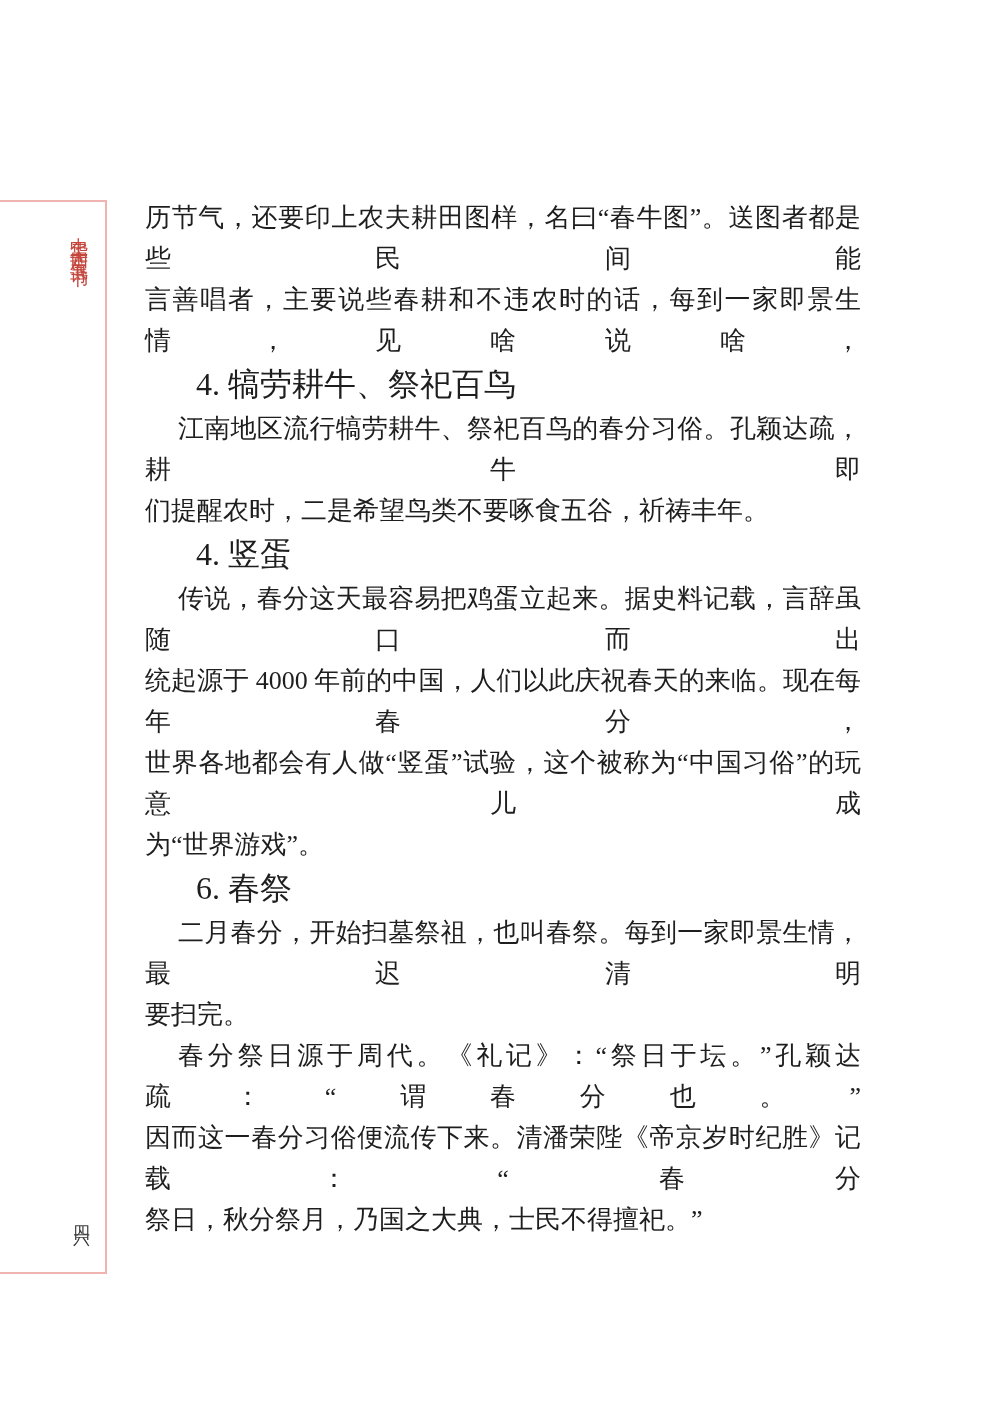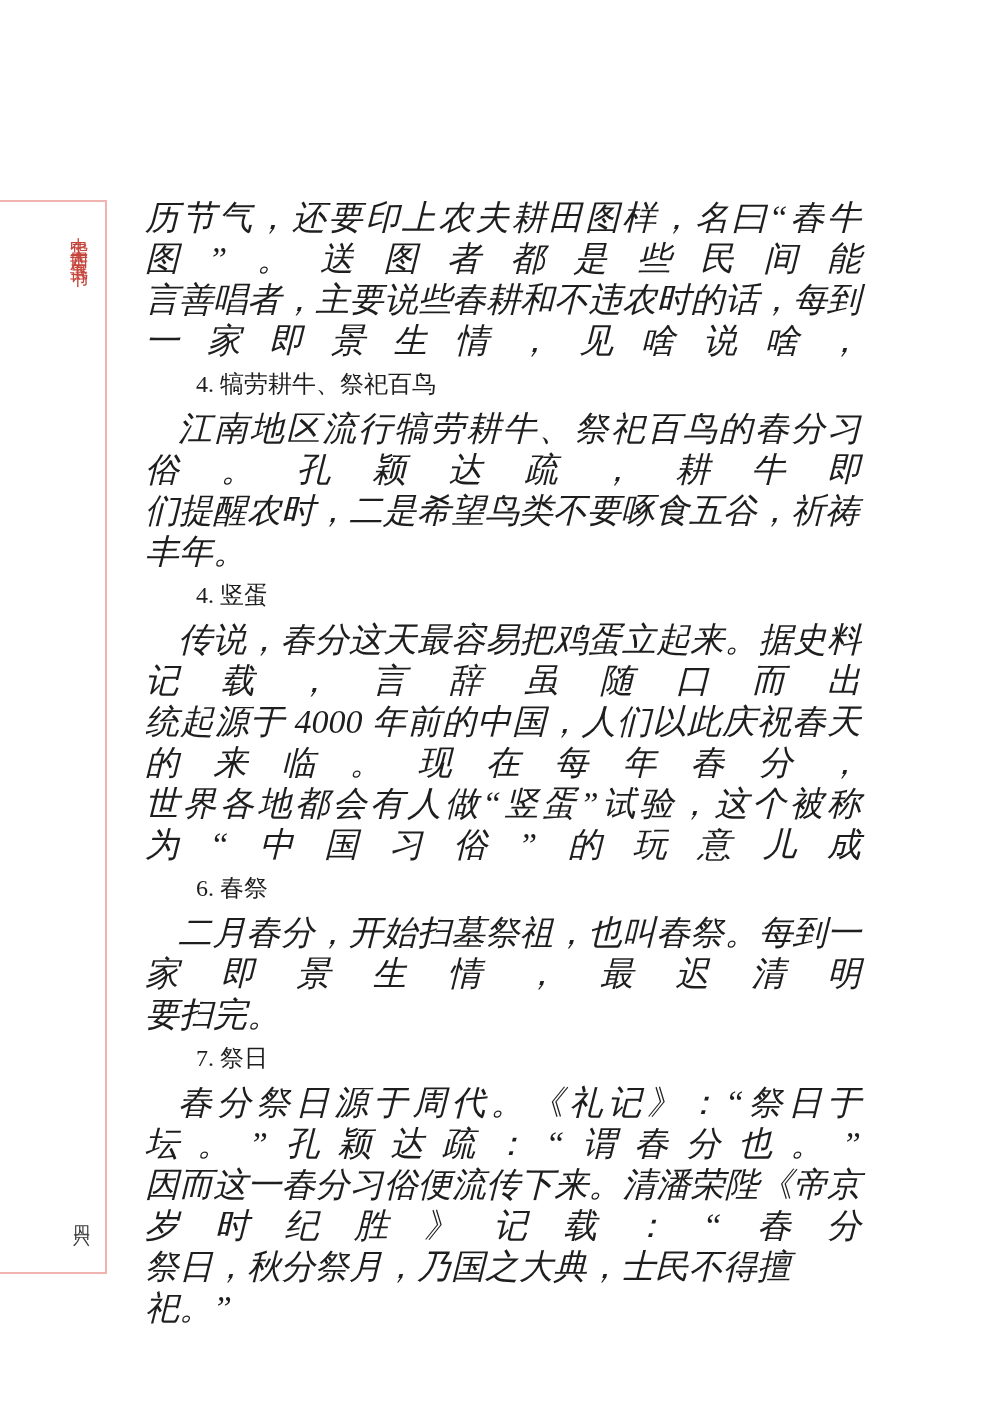--- a/index.html
+++ b/index.html
@@ -33,32 +33,31 @@
     font-size:17px; letter-spacing:3px;
     color:#3c3c3c;
   }
 
   
   .content {
     position:absolute; left:145px; top:197px; width:716px;
     color:#1e1e1e;
   }
   .line {
-    font-size:34px; line-height:41px;
+    font-size:26px; line-height:41px;
     white-space:normal;
-    font-style:italic;
   }
   .line.fill {
     text-align:justify;
     text-align-last:justify;
     text-justify:inter-character;
   }
   .line.first-indent { text-indent:33px; }
   .sub {
-    font-size:24px; line-height:41px;
+    font-size:32px; line-height:41px;
     padding-left:51px;
     margin:3px 0;
   }
 </style>
 </head>
 <body>
 
 <div class="page">
 
   <div class="sidebar-frame"></div>
@@ -71,23 +70,23 @@
     <div>
         <div class="line fill">历节气，还要印上农夫耕田图样，名曰“春牛图”。送图者都是些民间能</div>
         <div class="line fill">言善唱者，主要说些春耕和不违农时的话，每到一家即景生情，见啥说啥，</div>
         <div class="sub">4. 犒劳耕牛、祭祀百鸟</div>
         <div class="line fill first-indent">江南地区流行犒劳耕牛、祭祀百鸟的春分习俗。孔颖达疏，耕牛即</div>
         <div class="line">们提醒农时，二是希望鸟类不要啄食五谷，祈祷丰年。</div>
         <div class="sub">4. 竖蛋</div>
         <div class="line fill first-indent">传说，春分这天最容易把鸡蛋立起来。据史料记载，言辞虽随口而出</div>
         <div class="line fill">统起源于 4000 年前的中国，人们以此庆祝春天的来临。现在每年春分，</div>
         <div class="line fill">世界各地都会有人做“竖蛋”试验，这个被称为“中国习俗”的玩意儿成</div>
+        <div class="line">为“世界游戏”。</div>
         <div class="sub">6. 春祭</div>
         <div class="line fill first-indent">二月春分，开始扫墓祭祖，也叫春祭。每到一家即景生情，最迟清明</div>
         <div class="line">要扫完。</div>
-        <div class="sub">7. 祭日</div>
         <div class="line fill first-indent">春分祭日源于周代。《礼记》：“祭日于坛。”孔颖达疏：“谓春分也。”</div>
         <div class="line fill">因而这一春分习俗便流传下来。清潘荣陛《帝京岁时纪胜》记载：“春分</div>
         <div class="line">祭日，秋分祭月，乃国之大典，士民不得擅祀。”</div>
       </div>
   </div>
 
 </div>
 
 </body></html>

